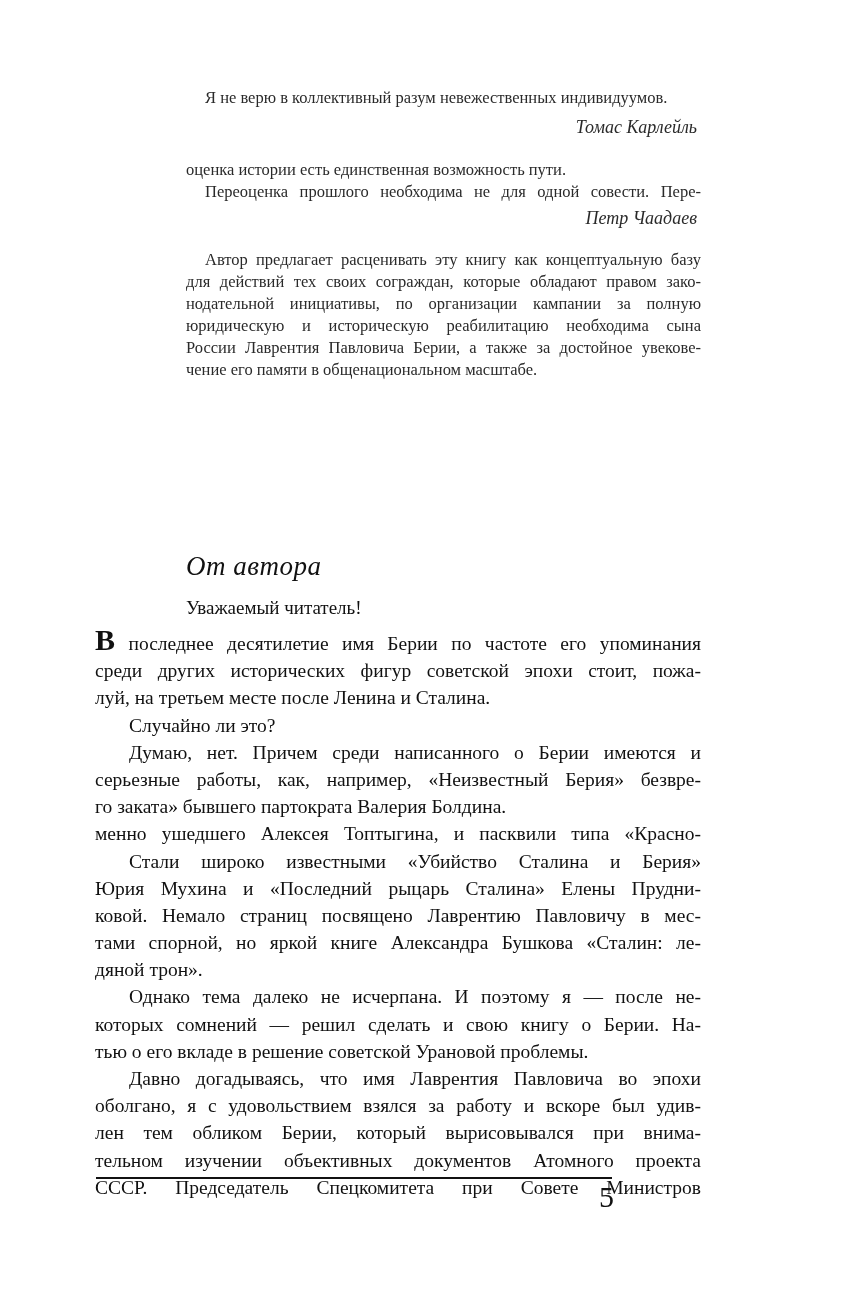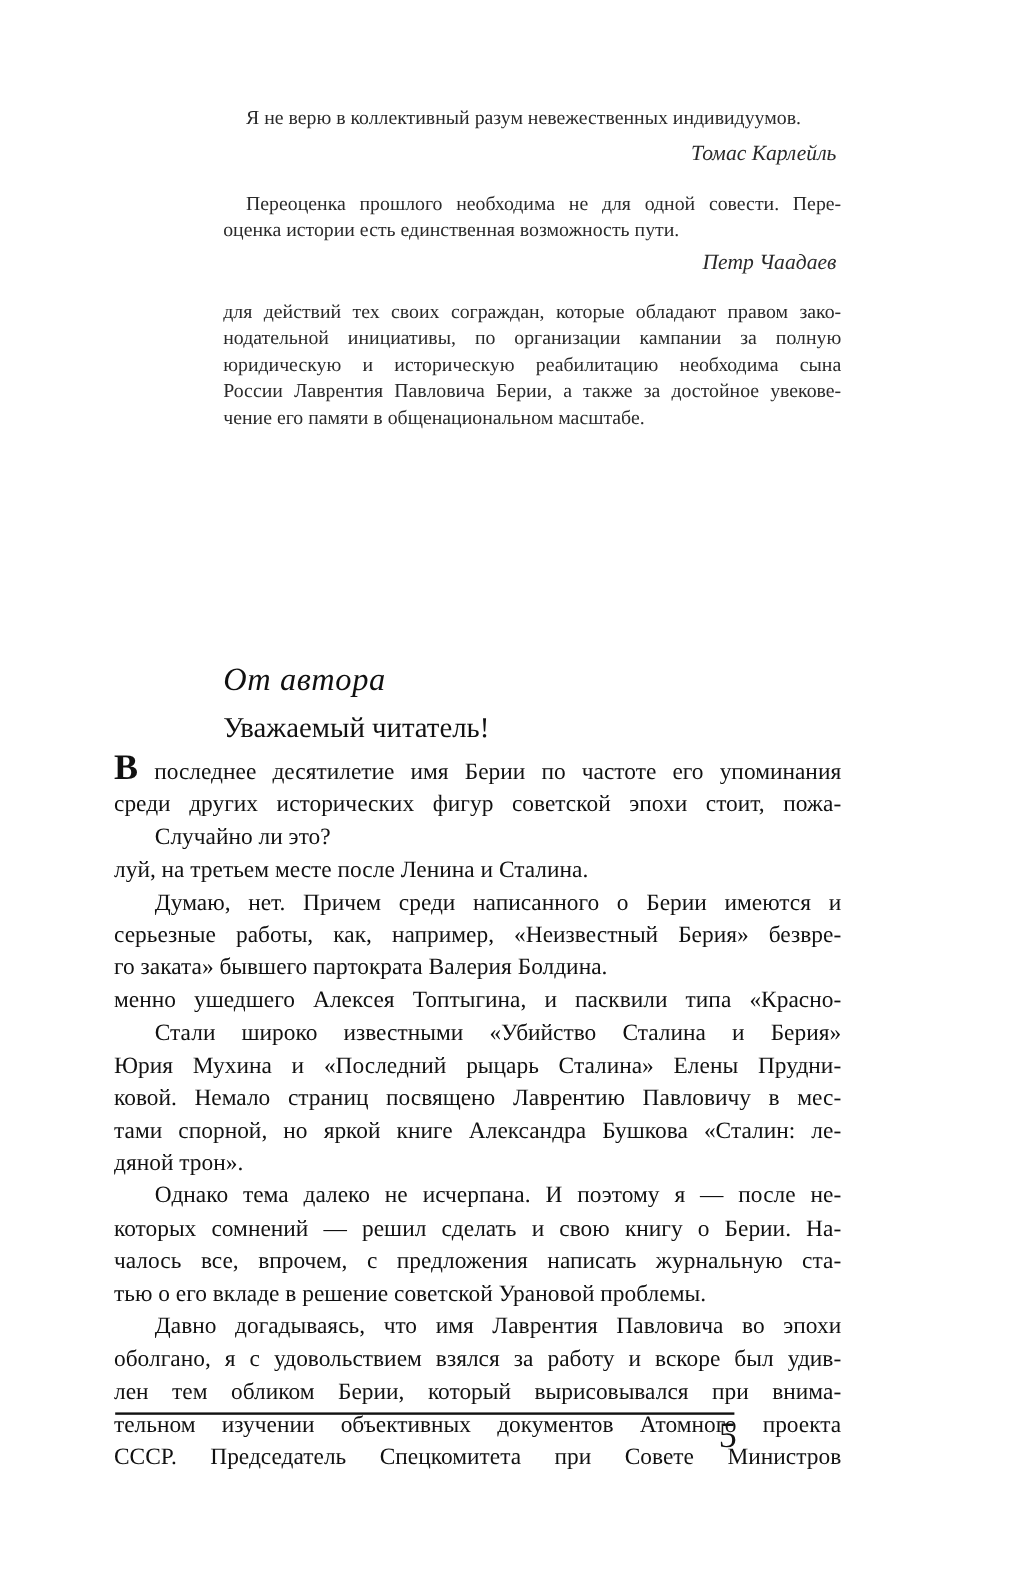--- a/index.html
+++ b/index.html
@@ -9,21 +9,21 @@
   
   .epi { position: absolute; left: 186px; width: 515px; font-family: "Liberation Serif", "DejaVu Serif", serif; font-size: 16.5px; color: #2a2a2a; }
   .epi .ln { display: block; height: 22px; line-height: 22px; white-space: nowrap; text-align: justify; text-align-last: justify; }
   .epi .ln.first { padding-left: 19px; }
   .epi .ln.last { text-align-last: left; }
   .epi .ln.only { text-align-last: left; }
   .epi-author { position: absolute; right: 148px; font-family: "Liberation Serif", "DejaVu Serif", serif; font-style: italic; font-size: 18px; color: #2a2a2a; line-height: 22px; white-space: nowrap; }
 
   
   .heading { position: absolute; left: 186px; top: 549px; font-family: "Liberation Serif", "DejaVu Serif", serif; font-style: italic; font-size: 27px; line-height: 34px; color: #111; letter-spacing: 0.5px; }
-  .salutation { position: absolute; left: 186px; top: 594px; font-family: "Liberation Serif", "DejaVu Serif", serif; font-size: 24px; line-height: 27px; color: #111; }
+  .salutation { position: absolute; left: 186px; top: 594px; font-family: "Liberation Serif", "DejaVu Serif", serif; font-size: 19px; line-height: 27px; color: #111; }
 
   
   .body { position: absolute; left: 95px; top: 630px; width: 606px; font-family: "Liberation Serif", "DejaVu Serif", serif; font-size: 19.5px; color: #111; }
   .body .ln { display: block; height: 27.2px; line-height: 27.2px; white-space: nowrap; text-align: justify; text-align-last: justify; }
   .body .ln.ind { padding-left: 34px; }
   .body .ln.last { text-align-last: left; }
   .dropcap { font-size: 30px; font-weight: bold; line-height: 20px; }
 
   
   .rule { position: absolute; left: 96px; top: 1177px; width: 516px; height: 1.5px; background: #111; }
@@ -33,57 +33,57 @@
 <body>
 
 <div class="page">
 
   <div class="epi" style="top:87px;">
     <span class="ln first only">Я не верю в коллективный разум невежественных индивидуумов.</span>
   </div>
   <div class="epi-author" style="top:116px;">Томас Карлейль</div>
 
   <div class="epi" style="top:159px;">
+    <span class="ln last">оценка истории есть единственная возможность пути.</span>
     <span class="ln first">Переоценка прошлого необходима не для одной совести. Пере-</span>
-    <span class="ln last">оценка истории есть единственная возможность пути.</span>
   </div>
   <div class="epi-author" style="top:207px;">Петр Чаадаев</div>
 
   <div class="epi" style="top:249px;">
+    <span class="ln first">Автор предлагает расценивать эту книгу как концептуальную базу</span>
     <span class="ln">для действий тех своих сограждан, которые обладают правом зако-</span>
     <span class="ln">нодательной инициативы, по организации кампании за полную</span>
     <span class="ln">юридическую и историческую реабилитацию необходима сына</span>
     <span class="ln">России Лаврентия Павловича Берии, а также за достойное увекове-</span>
     <span class="ln last">чение его памяти в общенациональном масштабе.</span>
   </div>
 
   <div class="heading">От автора</div>
   <div class="salutation">Уважаемый читатель!</div>
 
   <div class="body">
     <span class="ln"><span class="dropcap">В</span><span> последнее десятилетие имя Берии по частоте его упоминания</span></span>
     <span class="ln">среди других исторических фигур советской эпохи стоит, пожа-</span>
+    <span class="ln last">луй, на третьем месте после Ленина и Сталина.</span>
+
     <span class="ln ind last">Случайно ли это?</span>
-
-    <span class="ln last">луй, на третьем месте после Ленина и Сталина.</span>
 
     <span class="ln ind">Думаю, нет. Причем среди написанного о Берии имеются и</span>
     <span class="ln">серьезные работы, как, например, «Неизвестный Берия» безвре-</span>
     <span class="ln last">го заката» бывшего партократа Валерия Болдина.</span>
     <span class="ln">менно ушедшего Алексея Топтыгина, и пасквили типа «Красно-</span>
 
     <span class="ln ind">Стали широко известными «Убийство Сталина и Берия»</span>
     <span class="ln">Юрия Мухина и «Последний рыцарь Сталина» Елены Прудни-</span>
     <span class="ln">ковой. Немало страниц посвящено Лаврентию Павловичу в мес-</span>
     <span class="ln">тами спорной, но яркой книге Александра Бушкова «Сталин: ле-</span>
     <span class="ln last">дяной трон».</span>
 
     <span class="ln ind">Однако тема далеко не исчерпана. И поэтому я — после не-</span>
     <span class="ln">которых сомнений — решил сделать и свою книгу о Берии. На-</span>
-    <span class="ln">чалось все, впрочем, с предложения написать журнальную ста-</span>
     <span class="ln last">тью о его вкладе в решение советской Урановой проблемы.</span>
 
     <span class="ln ind">Давно догадываясь, что имя Лаврентия Павловича во эпохи</span>
     <span class="ln">оболгано, я с удовольствием взялся за работу и вскоре был удив-</span>
     <span class="ln">лен тем обликом Берии, который вырисовывался при внима-</span>
     <span class="ln">тельном изучении объективных документов Атомного проекта</span>
     <span class="ln">СССР. Председатель Спецкомитета при Совете Министров</span>
   </div>
 
   <div class="rule"></div>

